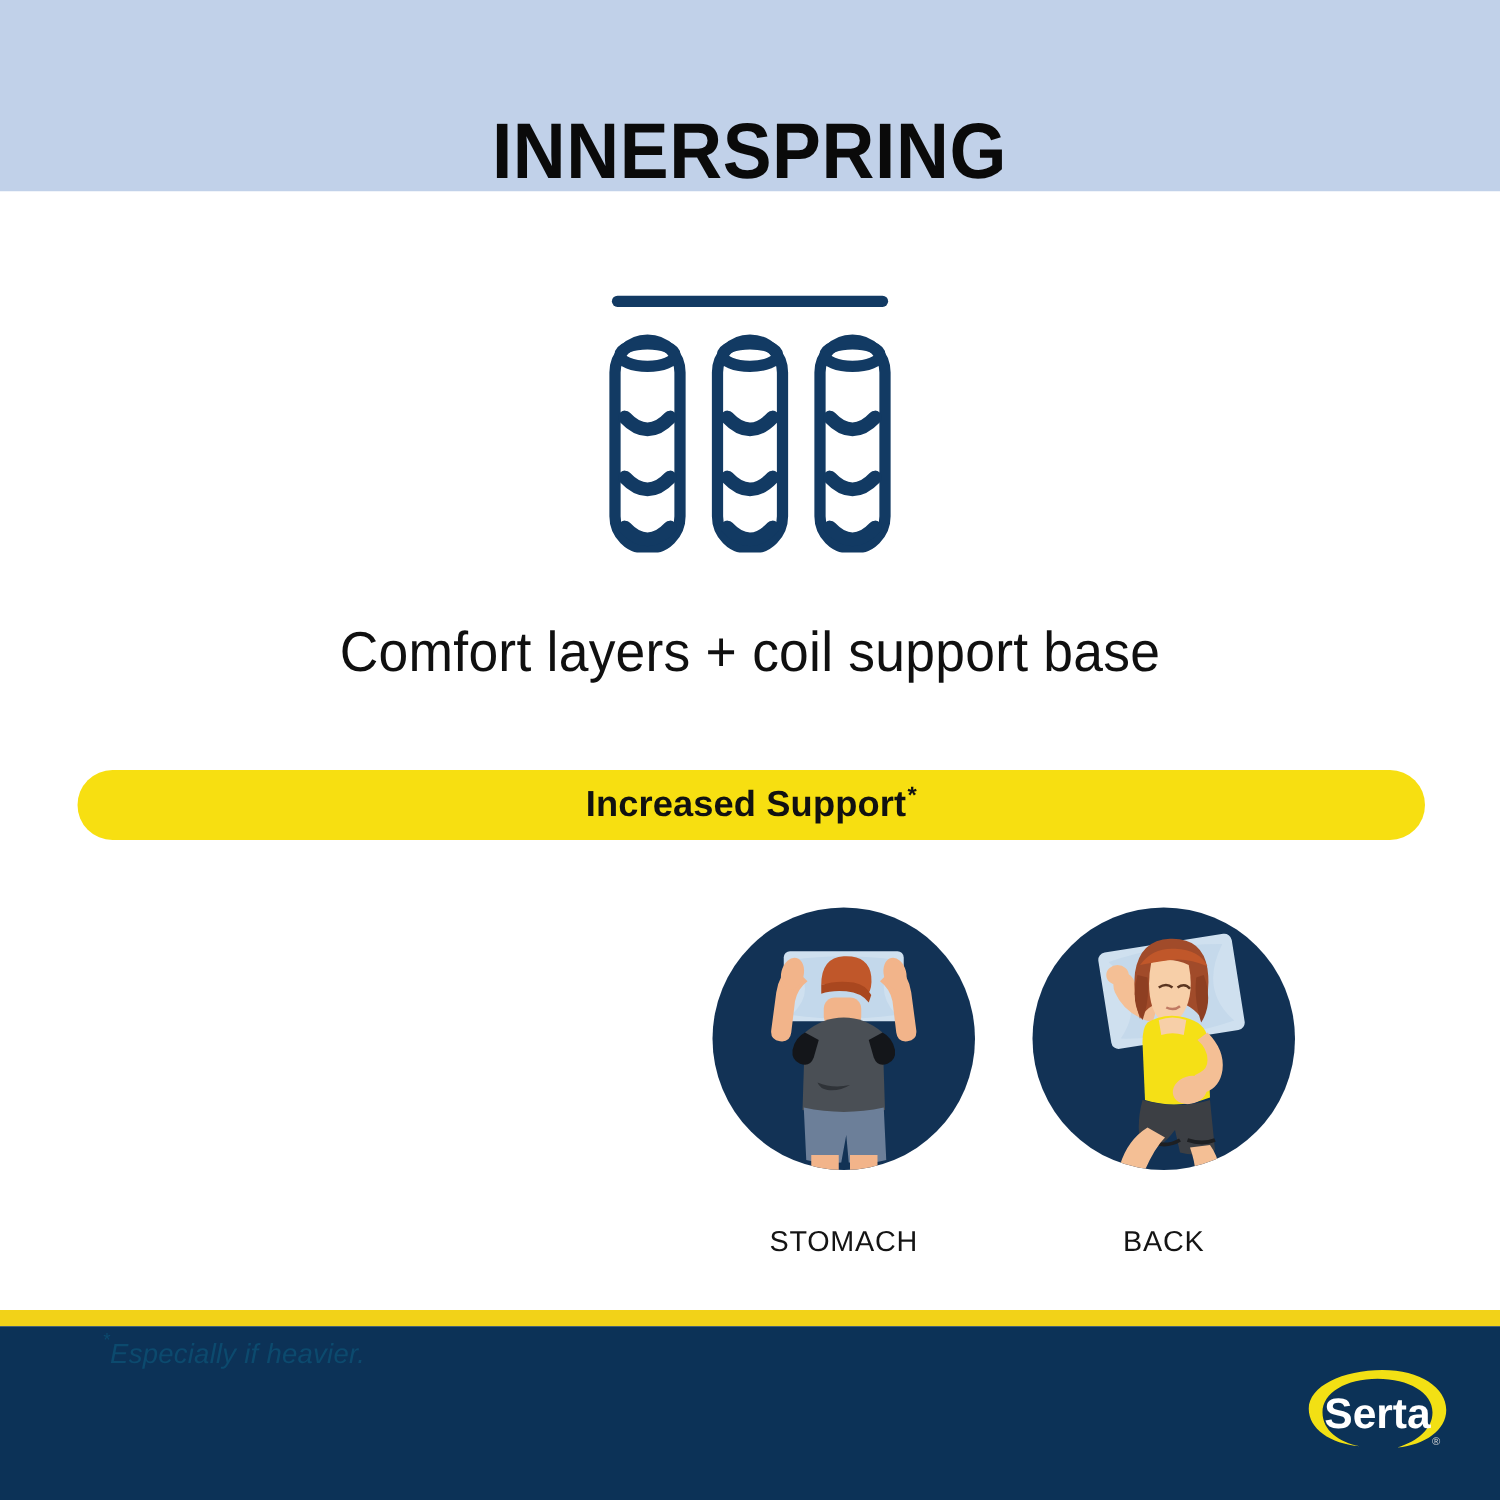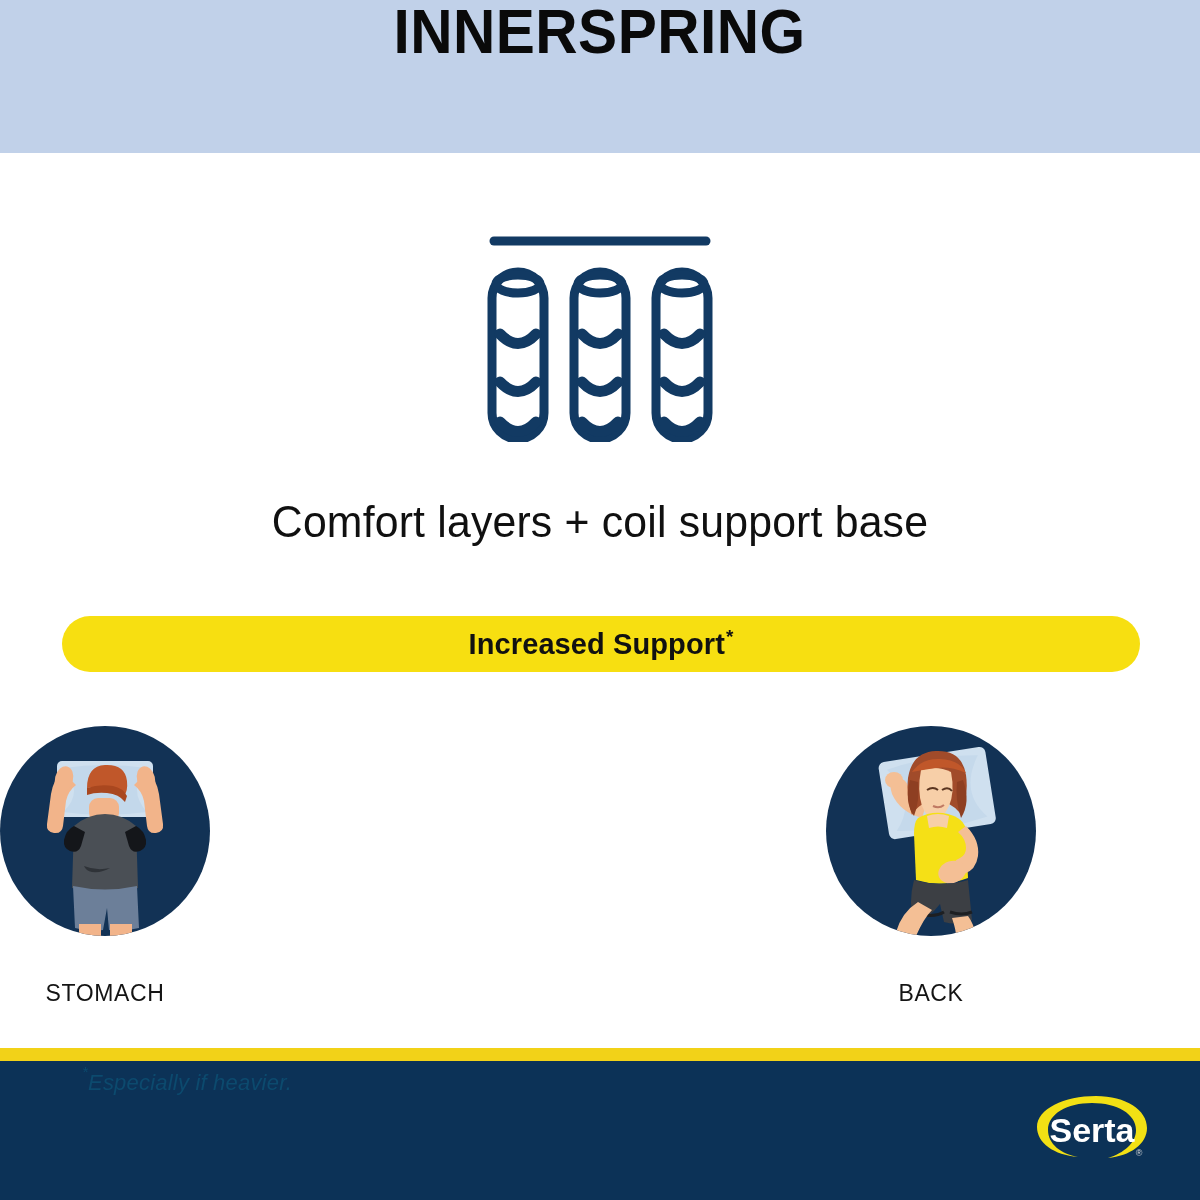--- a/index.html
+++ b/index.html
@@ -8,21 +8,21 @@
     background: #ffffff;
     font-family: "Liberation Sans", sans-serif;
     overflow: hidden;
   }
   #page { position: relative; width: 1200px; height: 1200px; background: #ffffff; }
 
   
   #header-band {
     position: absolute; left: 0; top: 0; width: 1200px; height: 153px;
     background: #c1d1e9;
-    display: flex; align-items: flex-start; justify-content: center;
+    display: flex; align-items: flex-end; justify-content: center;
   }
   #header-title {
     font-family: "Liberation Sans Narrow", "Liberation Sans", sans-serif;
     font-weight: 700;
     font-size: 63px;
     letter-spacing: 0.5px;
     color: #0a0a0a;
     transform: scaleX(0.93);
     line-height: 1;
   }
@@ -69,21 +69,21 @@
     vertical-align: super;
     line-height: 0;
     position: relative;
     top: -7px;
     margin-left: 1px;
   }
 
   
   #positions {
     position: absolute; left: 0; top: 726px; width: 1036px; height: 290px;
-    display: flex; justify-content: space-between; gap: 46px;
+    display: flex; justify-content: flex-end; gap: 46px;
   }
   .position-card { width: 210px; display: flex; flex-direction: column; align-items: center; }
   .position-circle {
     width: 210px; height: 210px; border-radius: 50%;
     background: #123255;
     overflow: hidden; position: relative;
   }
   .position-label {
     margin-top: 44px;
     font-family: "Liberation Sans Narrow", "Liberation Sans", sans-serif;
@@ -109,21 +109,21 @@
     font-style: italic;
     font-weight: 400;
     font-size: 22px;
     letter-spacing: 0.2px;
     margin-left: 24px;
   }
   #footnote .sup {
     font-size: 15px; vertical-align: super; line-height: 0; position: relative; top: -5px;
   }
   #serta-logo {
-    position: absolute; right: 46px; top: 1086px; width: 120px; height: 90px;
+    position: absolute; right: 36px; top: 1086px; width: 120px; height: 90px;
   }
 </style>
 </head>
 <body>
 
 <div id="page">
 
   <div id="header-band">
     <div id="header-title">INNERSPRING</div>
   </div>

